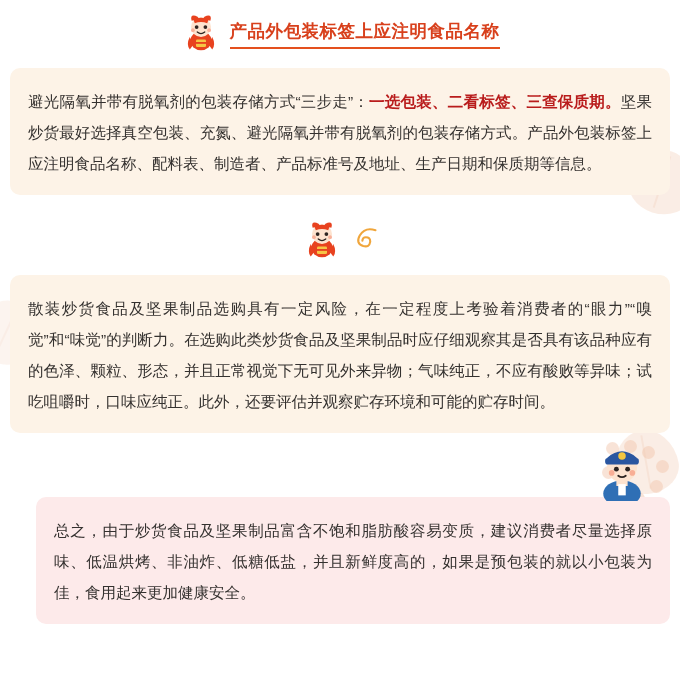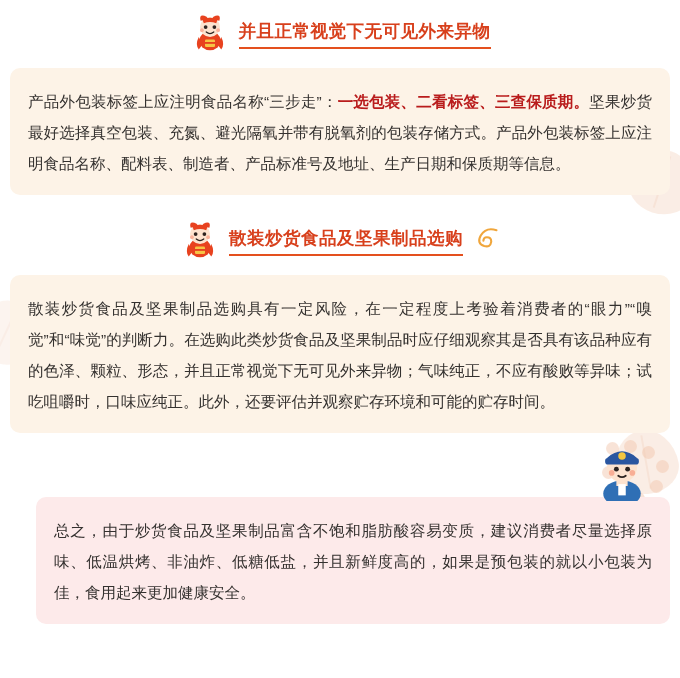--- a/index.html
+++ b/index.html
@@ -181,27 +181,27 @@
       <path d="M20 12 q12 -6 24 0 l-2 6 q-10 -4 -20 0 z" fill="#e8421f"></path>
       <circle cx="25" cy="24" r="3" fill="#2c2320"></circle>
       <circle cx="39" cy="24" r="3" fill="#2c2320"></circle>
       <path d="M26 32 q6 5 12 0" stroke="#2c2320" stroke-width="2" fill="none" stroke-linecap="round"></path>
       <circle cx="19" cy="29" r="3" fill="#f7a48c" opacity=".8"></circle>
       <circle cx="45" cy="29" r="3" fill="#f7a48c" opacity=".8"></circle>
       <rect x="24" y="44" width="16" height="12" rx="2" fill="#f6c445"></rect>
       <rect x="24" y="48" width="16" height="3" fill="#e8421f"></rect>
     </svg>
     <span class="underline-wrap">
-      <span class="header-title">并且正常视觉下无可见外来异物</span>
+      <span class="header-title">产品外包装标签上应注明食品名称</span>
       <span class="header-underline"></span>
     </span>
   </div>
 
   <div class="content-box">
-    <span>产品外包装标签上应注明食品名称“三步走”：</span><span class="emph">一选包装、二看标签、三查保质期。</span><span>坚果炒货最好选择真空包装、充氮、避光隔氧并带有脱氧剂的包装存储方式。产品外包装标签上应注明食品名称、配料表、制造者、产品标准号及地址、生产日期和保质期等信息。</span>
+    <span>避光隔氧并带有脱氧剂的包装存储方式“三步走”：</span><span class="emph">一选包装、二看标签、三查保质期。</span><span>坚果炒货最好选择真空包装、充氮、避光隔氧并带有脱氧剂的包装存储方式。产品外包装标签上应注明食品名称、配料表、制造者、产品标准号及地址、生产日期和保质期等信息。</span>
   </div>
 
   <div class="spacer-lg"></div>
 
   <div class="section-header">
     <svg class="mascot" viewBox="0 0 64 64">
       <ellipse cx="32" cy="46" rx="17" ry="15" fill="#e8421f"></ellipse>
       <path d="M14 40 Q8 52 14 60 L20 52 Z" fill="#e8421f"></path>
       <path d="M50 40 Q56 52 50 60 L44 52 Z" fill="#e8421f"></path>
       <circle cx="32" cy="24" r="16" fill="#fde3cf"></circle>
@@ -209,24 +209,20 @@
       <path d="M47 14 q3 -10 -6 -8 q-4 1 -6 5 z" fill="#e8421f"></path>
       <path d="M20 12 q12 -6 24 0 l-2 6 q-10 -4 -20 0 z" fill="#e8421f"></path>
       <circle cx="25" cy="24" r="3" fill="#2c2320"></circle>
       <circle cx="39" cy="24" r="3" fill="#2c2320"></circle>
       <path d="M26 32 q6 5 12 0" stroke="#2c2320" stroke-width="2" fill="none" stroke-linecap="round"></path>
       <circle cx="19" cy="29" r="3" fill="#f7a48c" opacity=".8"></circle>
       <circle cx="45" cy="29" r="3" fill="#f7a48c" opacity=".8"></circle>
       <rect x="24" y="44" width="16" height="12" rx="2" fill="#f6c445"></rect>
       <rect x="24" y="48" width="16" height="3" fill="#e8421f"></rect>
     </svg>
-    <span class="underline-wrap">
-      <span class="header-title">散装炒货食品及坚果制品选购</span>
-      <span class="header-underline"></span>
-    </span>
     <svg class="swirl" viewBox="0 0 32 32">
       <path d="M28 6 q-12 -4 -18 6 q-5 9 4 12 q7 2 8 -5 q0 -5 -5 -5 q-4 0 -4 4" fill="none" stroke="#f0a63c" stroke-width="2.4" stroke-linecap="round"></path>
     </svg>
   </div>
 
   <div class="content-box">
     <span>散装炒货食品及坚果制品选购具有一定风险，在一定程度上考验着消费者的“眼力”“嗅觉”和“味觉”的判断力。在选购此类炒货食品及坚果制品时应仔细观察其是否具有该品种应有的色泽、颗粒、形态，并且正常视觉下无可见外来异物；气味纯正，不应有酸败等异味；试吃咀嚼时，口味应纯正。此外，还要评估并观察贮存环境和可能的贮存时间。</span>
   </div>
 
   <div class="officer-wrap">

